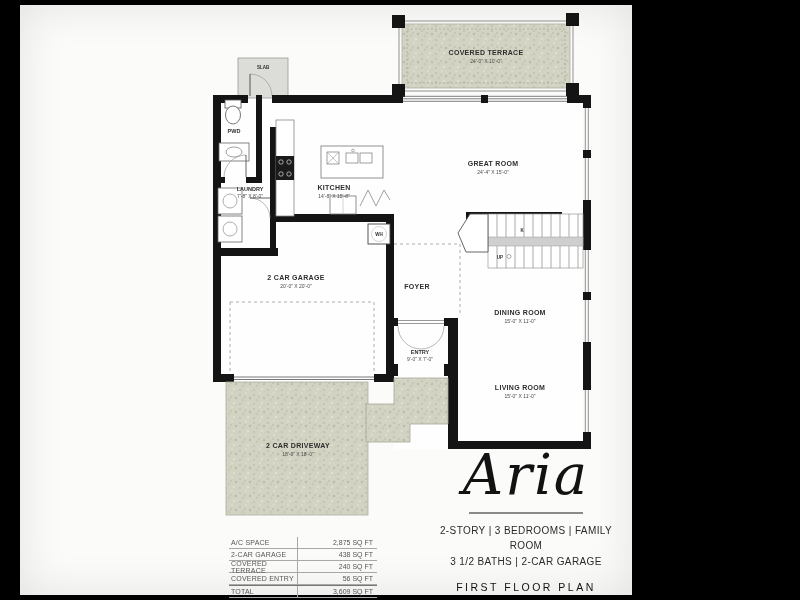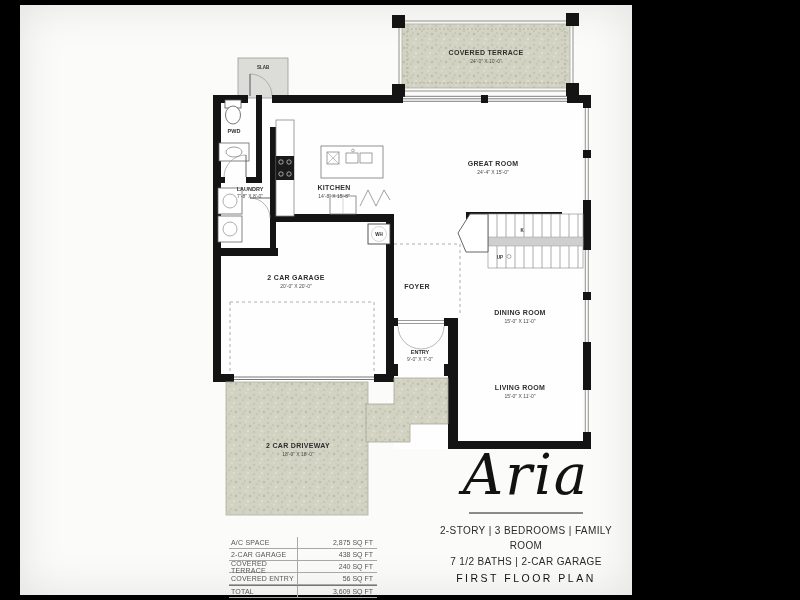--- a/index.html
+++ b/index.html
@@ -24,21 +24,21 @@
   .arow .val{width:53%;display:flex;align-items:center;justify-content:flex-end;
              padding-right:4px;border-left:1px solid #a8a8a8;}
   .arow.total{border-top:1.5px solid #777;}
 
   
   .brand{position:absolute;left:428px;top:446px;width:196px;text-align:center;color:#1c1c1c;}
   .logo{font-family:"DejaVu Serif",serif;font-style:italic;font-weight:500;
         font-size:56px;line-height:1.05;letter-spacing:2px;color:#121212;}
   .divider{width:114px;height:2px;background:#8a8a8a;margin:7px auto 9px;}
   .features{font-size:10px;letter-spacing:.4px;line-height:1.55;color:#2a2a2a;}
-  .plan-title{margin-top:3px;font-size:10.5px;letter-spacing:2.5px;color:#111;}
+  .plan-title{margin-top:12px;font-size:10.5px;letter-spacing:2.5px;color:#111;}
 </style>
 </head>
 <body>
 
 <div class="canvas">
   <div class="sheet"></div>
 
   <svg class="plan" viewBox="0 0 800 600">
     <defs>
       <pattern id="speckle" width="14" height="14" patternUnits="userSpaceOnUse">
@@ -276,17 +276,17 @@
       <div class="lbl">TOTAL</div>
       <div class="val">3,609 SQ FT</div>
     </div>
   </div>
 
   <div class="brand">
     <div class="logo">Aria</div>
     <div class="divider"></div>
     <div class="features">
       <div>2-STORY | 3 BEDROOMS | FAMILY ROOM</div>
-      <div>7 1/2 BATHS | 2-CAR GARAGE</div>
+      <div>3 1/2 BATHS | 2-CAR GARAGE</div>
     </div>
     <div class="plan-title">FIRST FLOOR PLAN</div>
   </div>
 </div>
 
 </body></html>

